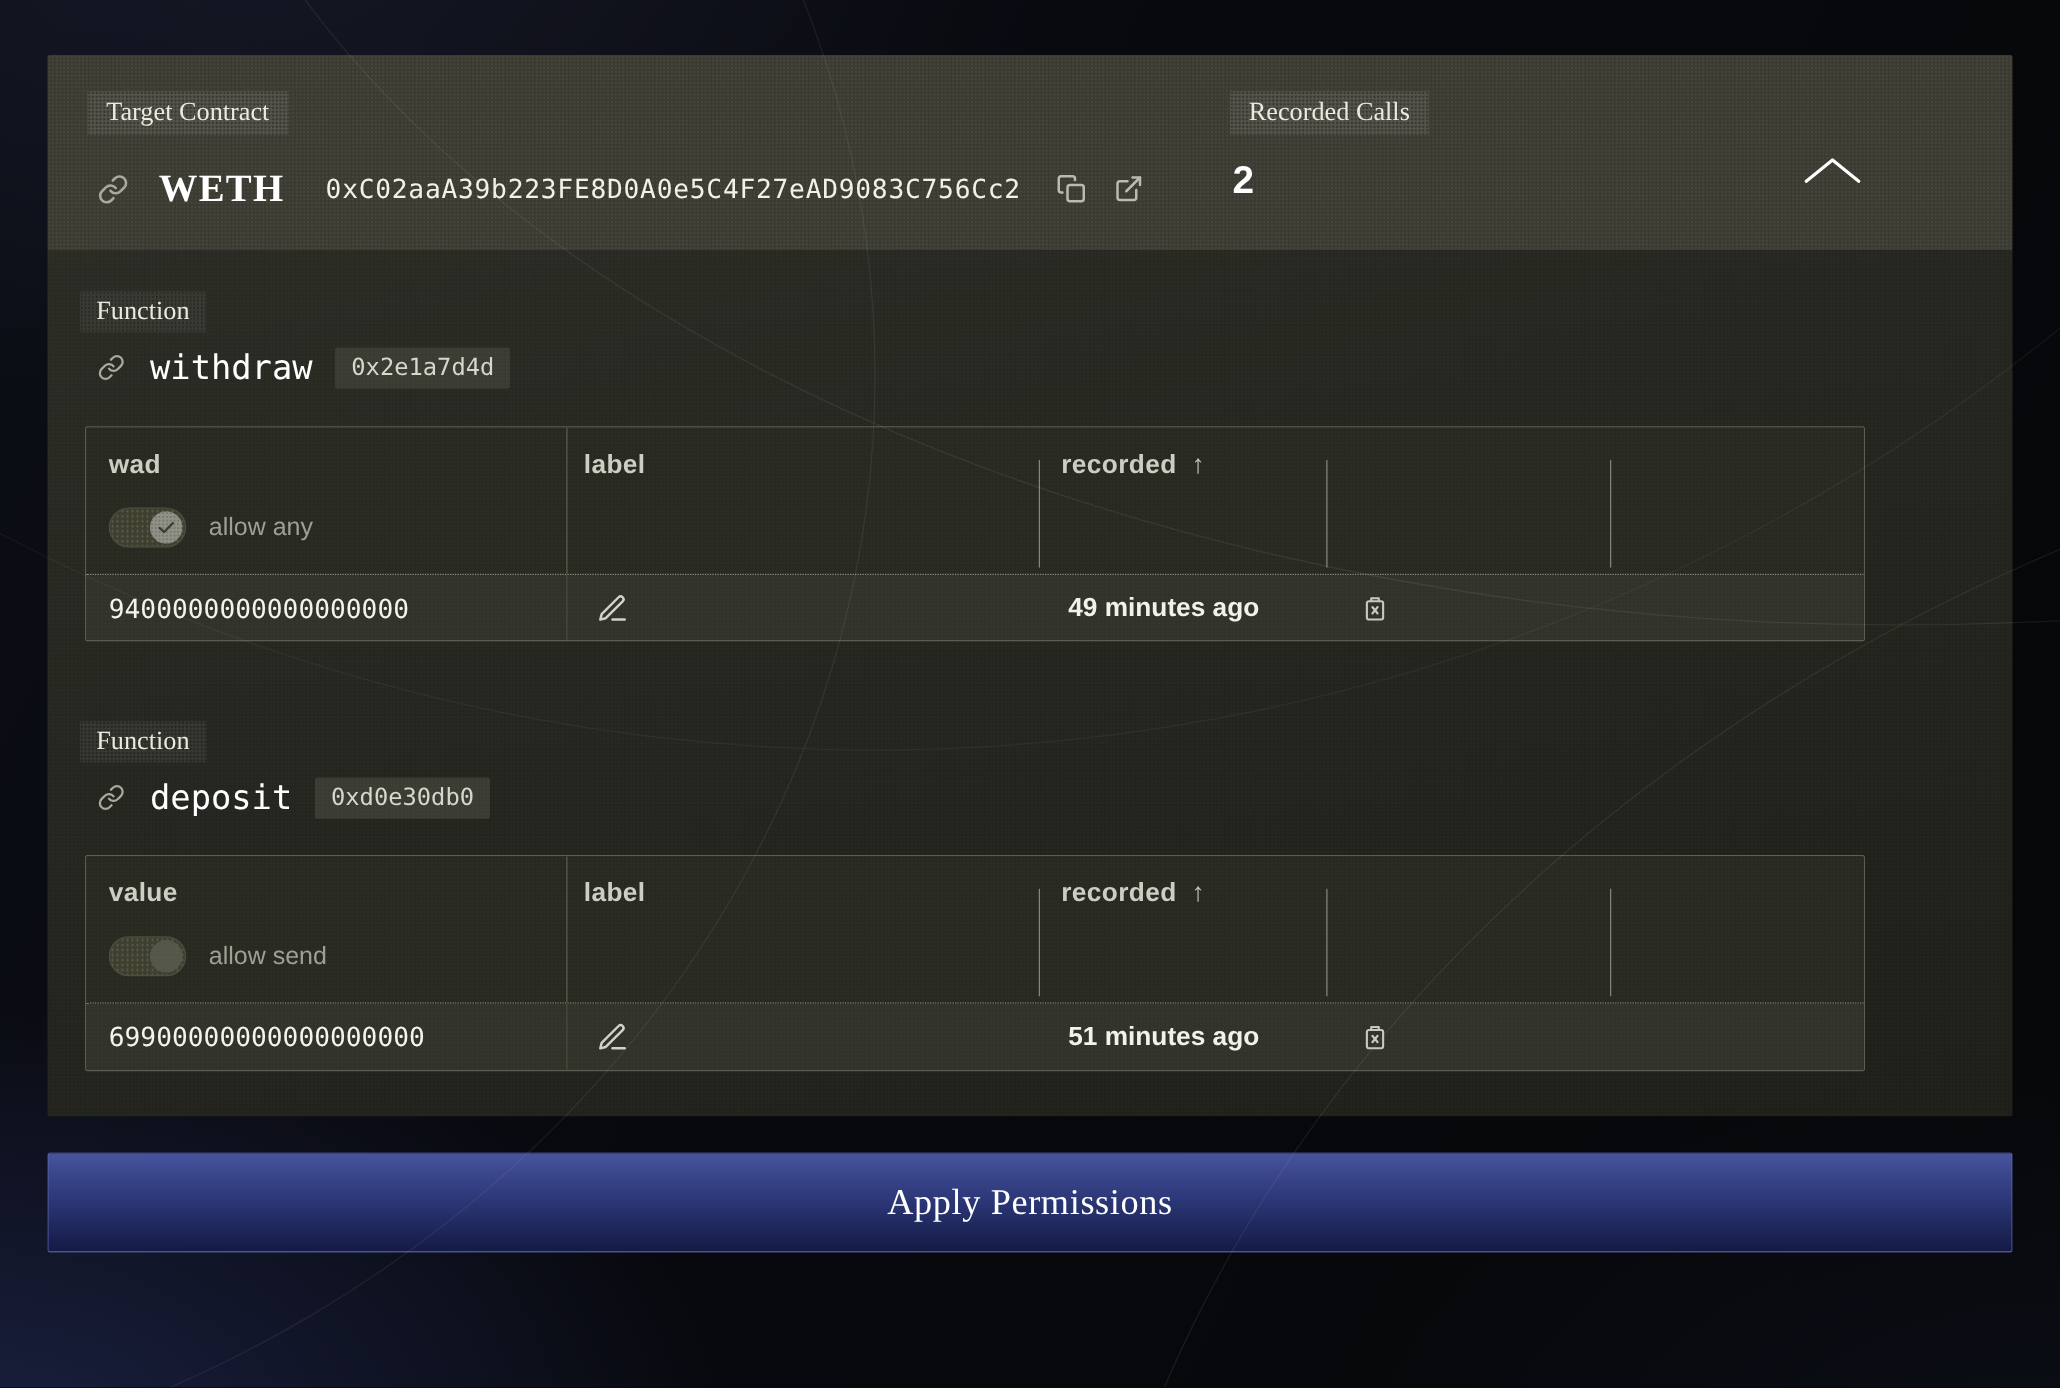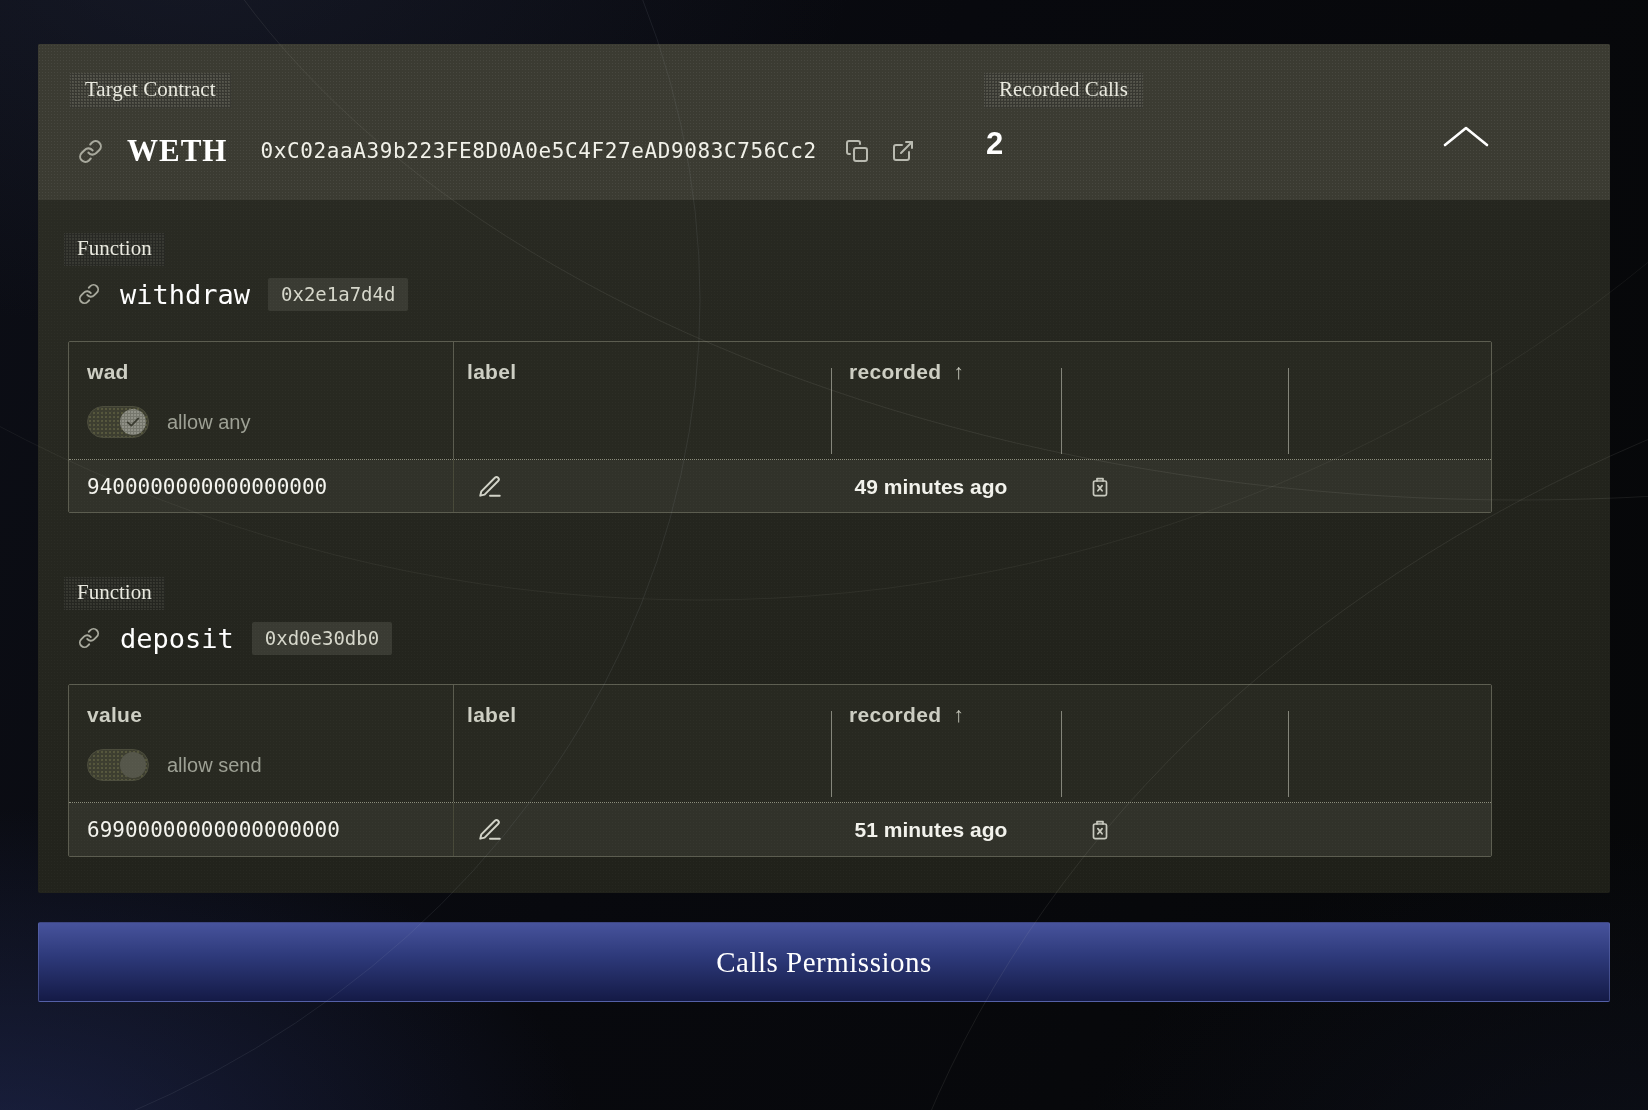--- a/index.html
+++ b/index.html
@@ -282,21 +282,21 @@
               <path d="M9.9 10.6l4.2 5.2"></path>
               <path d="M14.1 10.6l-4.2 5.2"></path>
             </svg>
         </button>
       </div>
     </div>
 
   </section>
 
   <button class="apply">
-    <span>Calls Permissions</span>
+    <span>Apply Permissions</span>
   </button>
 
   <svg class="arcs" width="1648" height="1110" viewBox="0 0 1648 1110">
     <ellipse cx="1520" cy="-350" rx="1400" ry="850" fill="none" stroke="rgba(195,200,190,0.10)" stroke-width="1"></ellipse>
     <ellipse cx="2350" cy="1500" rx="1500" ry="1200" fill="none" stroke="rgba(195,200,190,0.10)" stroke-width="1"></ellipse>
     <ellipse cx="-300" cy="300" rx="1000" ry="900" fill="none" stroke="rgba(180,190,200,0.10)" stroke-width="1"></ellipse>
     <ellipse cx="700" cy="-900" rx="1500" ry="1500" fill="none" stroke="rgba(200,200,190,0.07)" stroke-width="1"></ellipse>
   </svg>
 
 </div>

